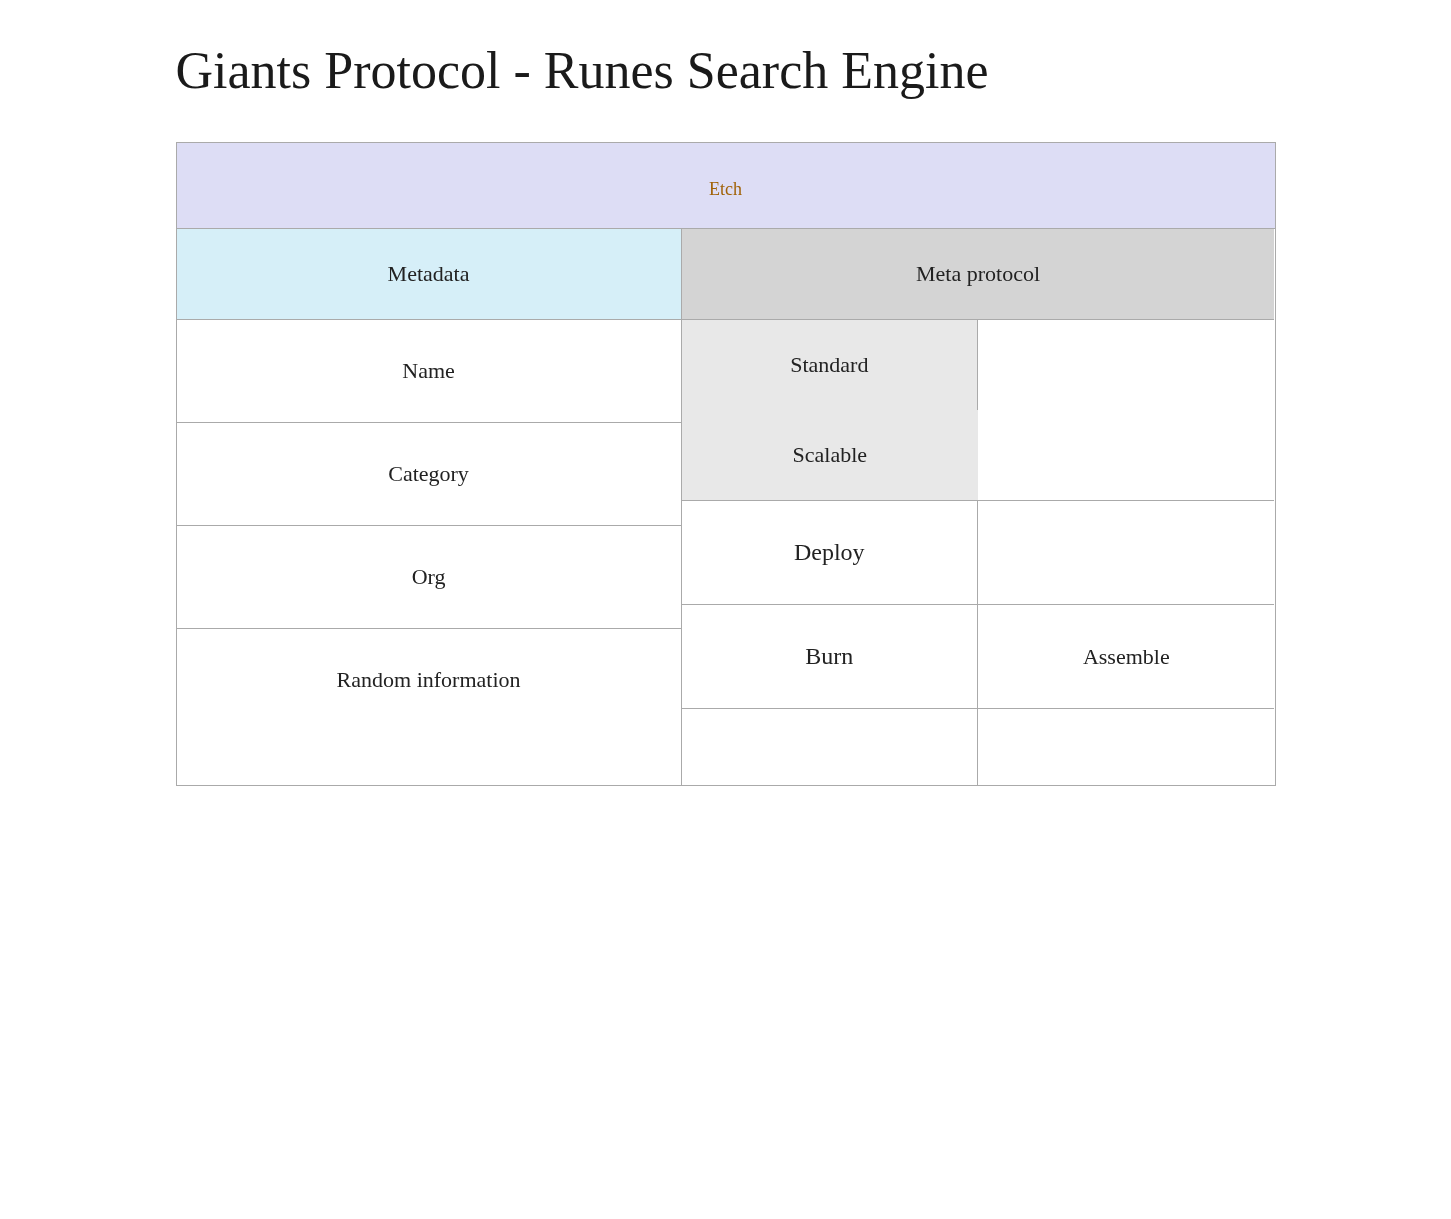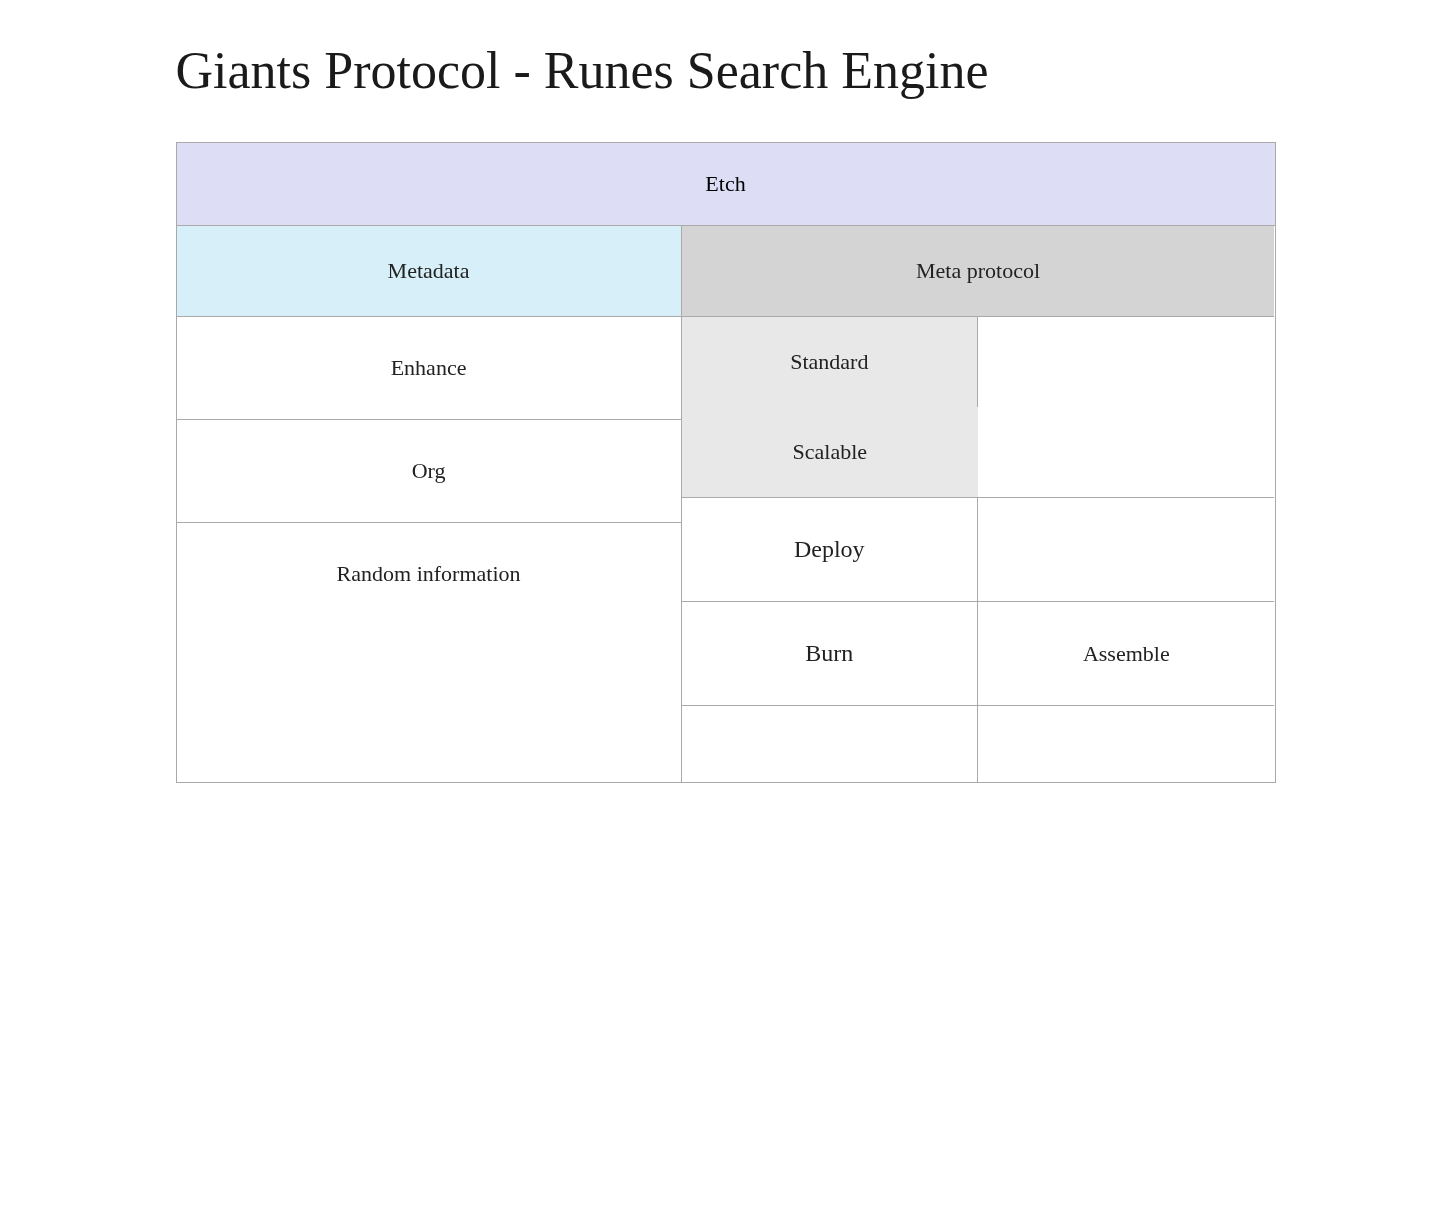--- a/index.html
+++ b/index.html
@@ -42,22 +42,23 @@
     .etch-row {
       background: #ddddf5;
       border-bottom: 1.5px solid #aaaaaa;
       display: flex;
       align-items: center;
       justify-content: center;
       padding: 28px 20px;
     }
 
     .etch-label {
-      font-size: 22px;
-      color: #000000;
+      font-size: 18px;
+      color: #a16207;
+      margin-top: 8px;
     }
 
     
     .main-row {
       display: flex;
       width: 100%;
     }
 
     
     .left-col {
@@ -216,23 +217,26 @@
     <div class="main-row">
 
       <div class="left-col">
 
         <div class="metadata-header">
           <span class="metadata-label">Metadata</span>
         </div>
 
         <div class="left-items">
 
-
-          <div class="left-item">
-            <span>Enhance</span>
+          <div class="left-item">
+            <span>Name</span>
+          </div>
+
+          <div class="left-item">
+            <span>Category</span>
           </div>
 
           <div class="left-item">
             <span>Org</span>
           </div>
 
           <div class="left-item">
             <span style="text-align:center;">Random information</span>
           </div>
 

